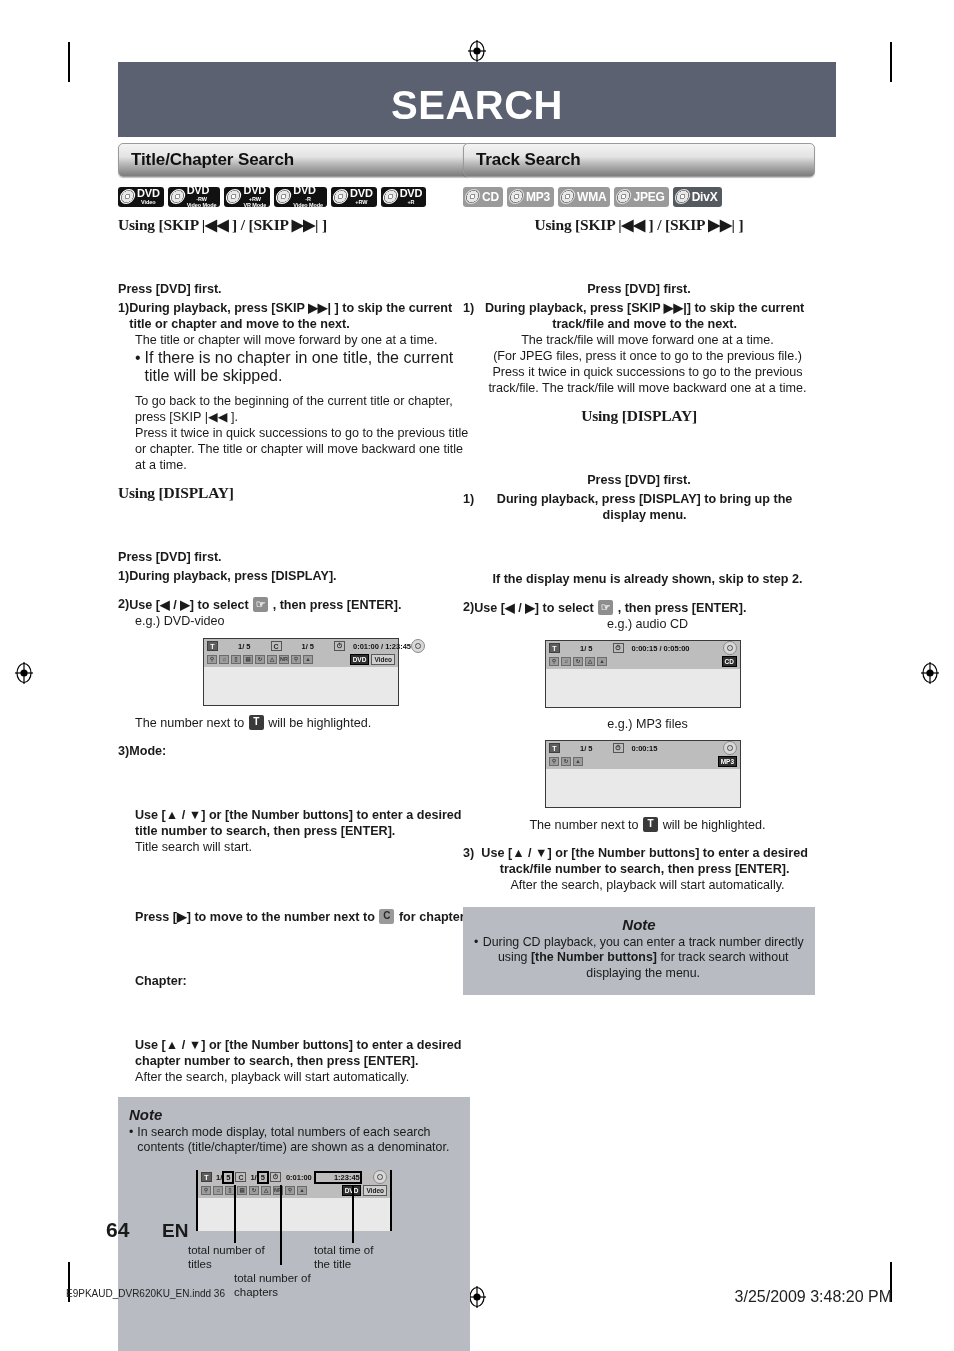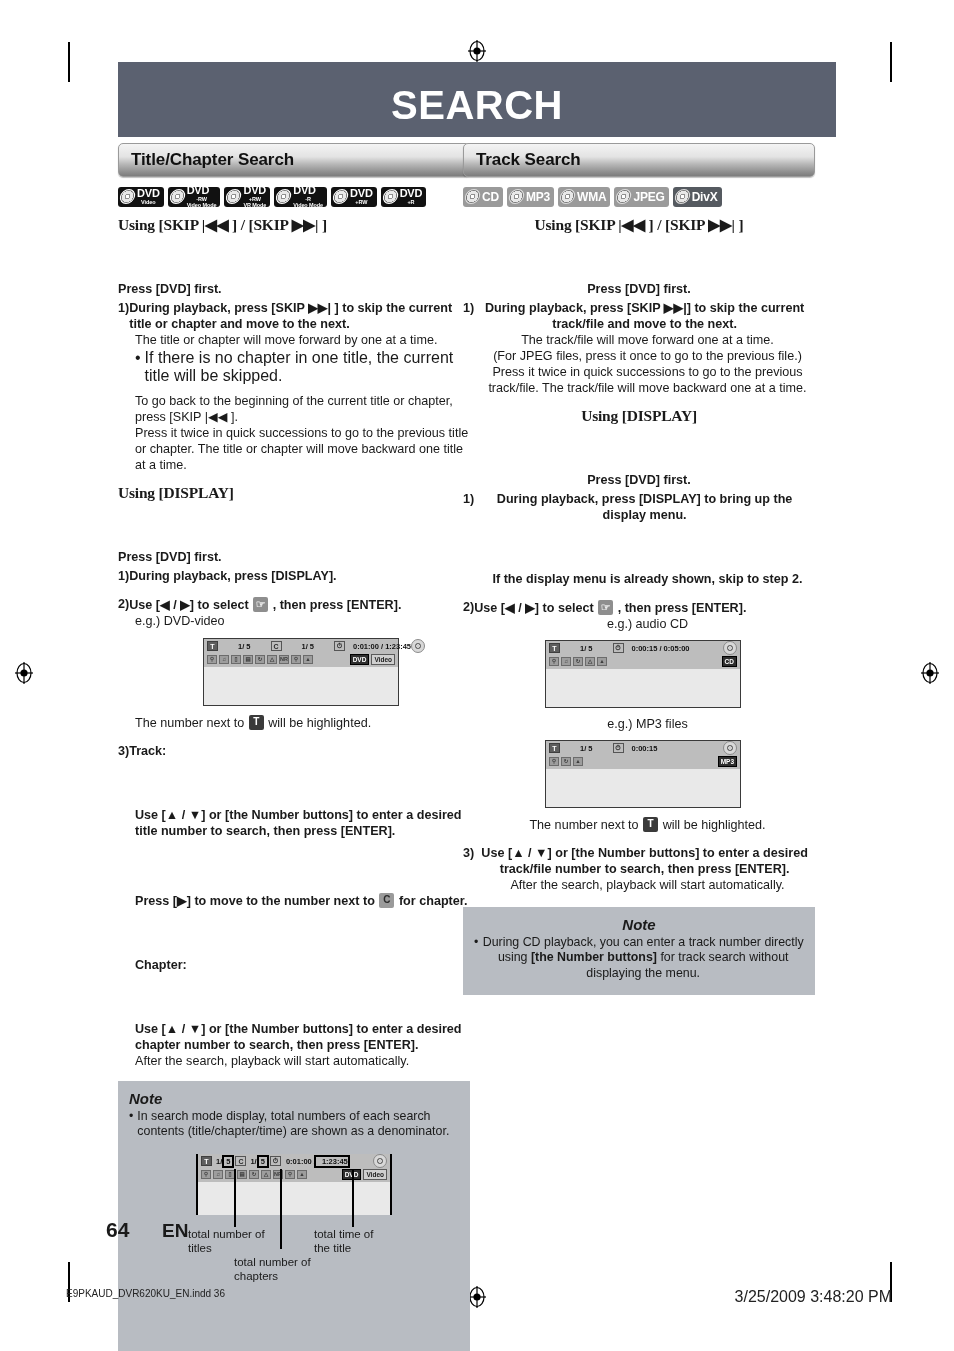--- a/index.html
+++ b/index.html
@@ -314,23 +314,24 @@
   <div class="gap"></div>
   <p class="indent">
     <span>The number next to</span>
     <span class="ico t"><span class="ico-glyph">T</span></span>
     <span>will be highlighted.</span>
   </p>
 
   <div class="gap"></div>
   <div class="step">
     <span class="num">3)</span>
-    <span class="body">Track:</span>
+    <span class="body">Mode:</span>
   </div>
   <p class="indent b">Use [▲ / ▼] or [the Number buttons] to enter a desired title number to search, then press [ENTER].</p>
+  <p class="indent">Title search will start.</p>
   <div class="gap-s"></div>
   <p class="indent b">
     <span>Press [▶] to move to the number next to</span>
     <span class="ico c"><span class="ico-glyph">C</span></span>
     <span>for chapter.</span>
   </p>
   <p class="indent b">Chapter:</p>
   <p class="indent b">Use [▲ / ▼] or [the Number buttons] to enter a desired chapter number to search, then press [ENTER].</p>
   <p class="indent">After the search, playback will start automatically.</p>
 
@@ -348,21 +349,21 @@
         <div class="osd">
           <div class="osd-row">
             <span class="osd-box">T</span>
             <span class="osd-num" style="padding:0 2px 0 4px;">1/</span>
             <span class="osd-num hl" style="padding:0 2px;">5</span>
             <span class="osd-box lite" style="margin-left:3px;">C</span>
             <span class="osd-num" style="padding:0 2px 0 4px;">1/</span>
             <span class="osd-num hl" style="padding:0 2px;">5</span>
             <span class="osd-box lite" style="margin-left:3px;">⏱</span>
             <span class="osd-time" style="padding-left:5px;">0:01:00 /</span>
-            <span class="osd-time hl" style="padding-left:6px;">1:23:45</span>
+            <span class="osd-time hl" style="padding-left:18px;">1:23:45</span>
             <span class="osd-disc"></span>
           </div>
           <div class="osd-row r2">
             <span class="osd-ic">⚲</span>
             <span class="osd-ic">♫</span>
             <span class="osd-ic">▯</span>
             <span class="osd-ic">▤</span>
             <span class="osd-ic">↻</span>
             <span class="osd-ic">△</span>
             <span class="osd-ic">NR</span>

